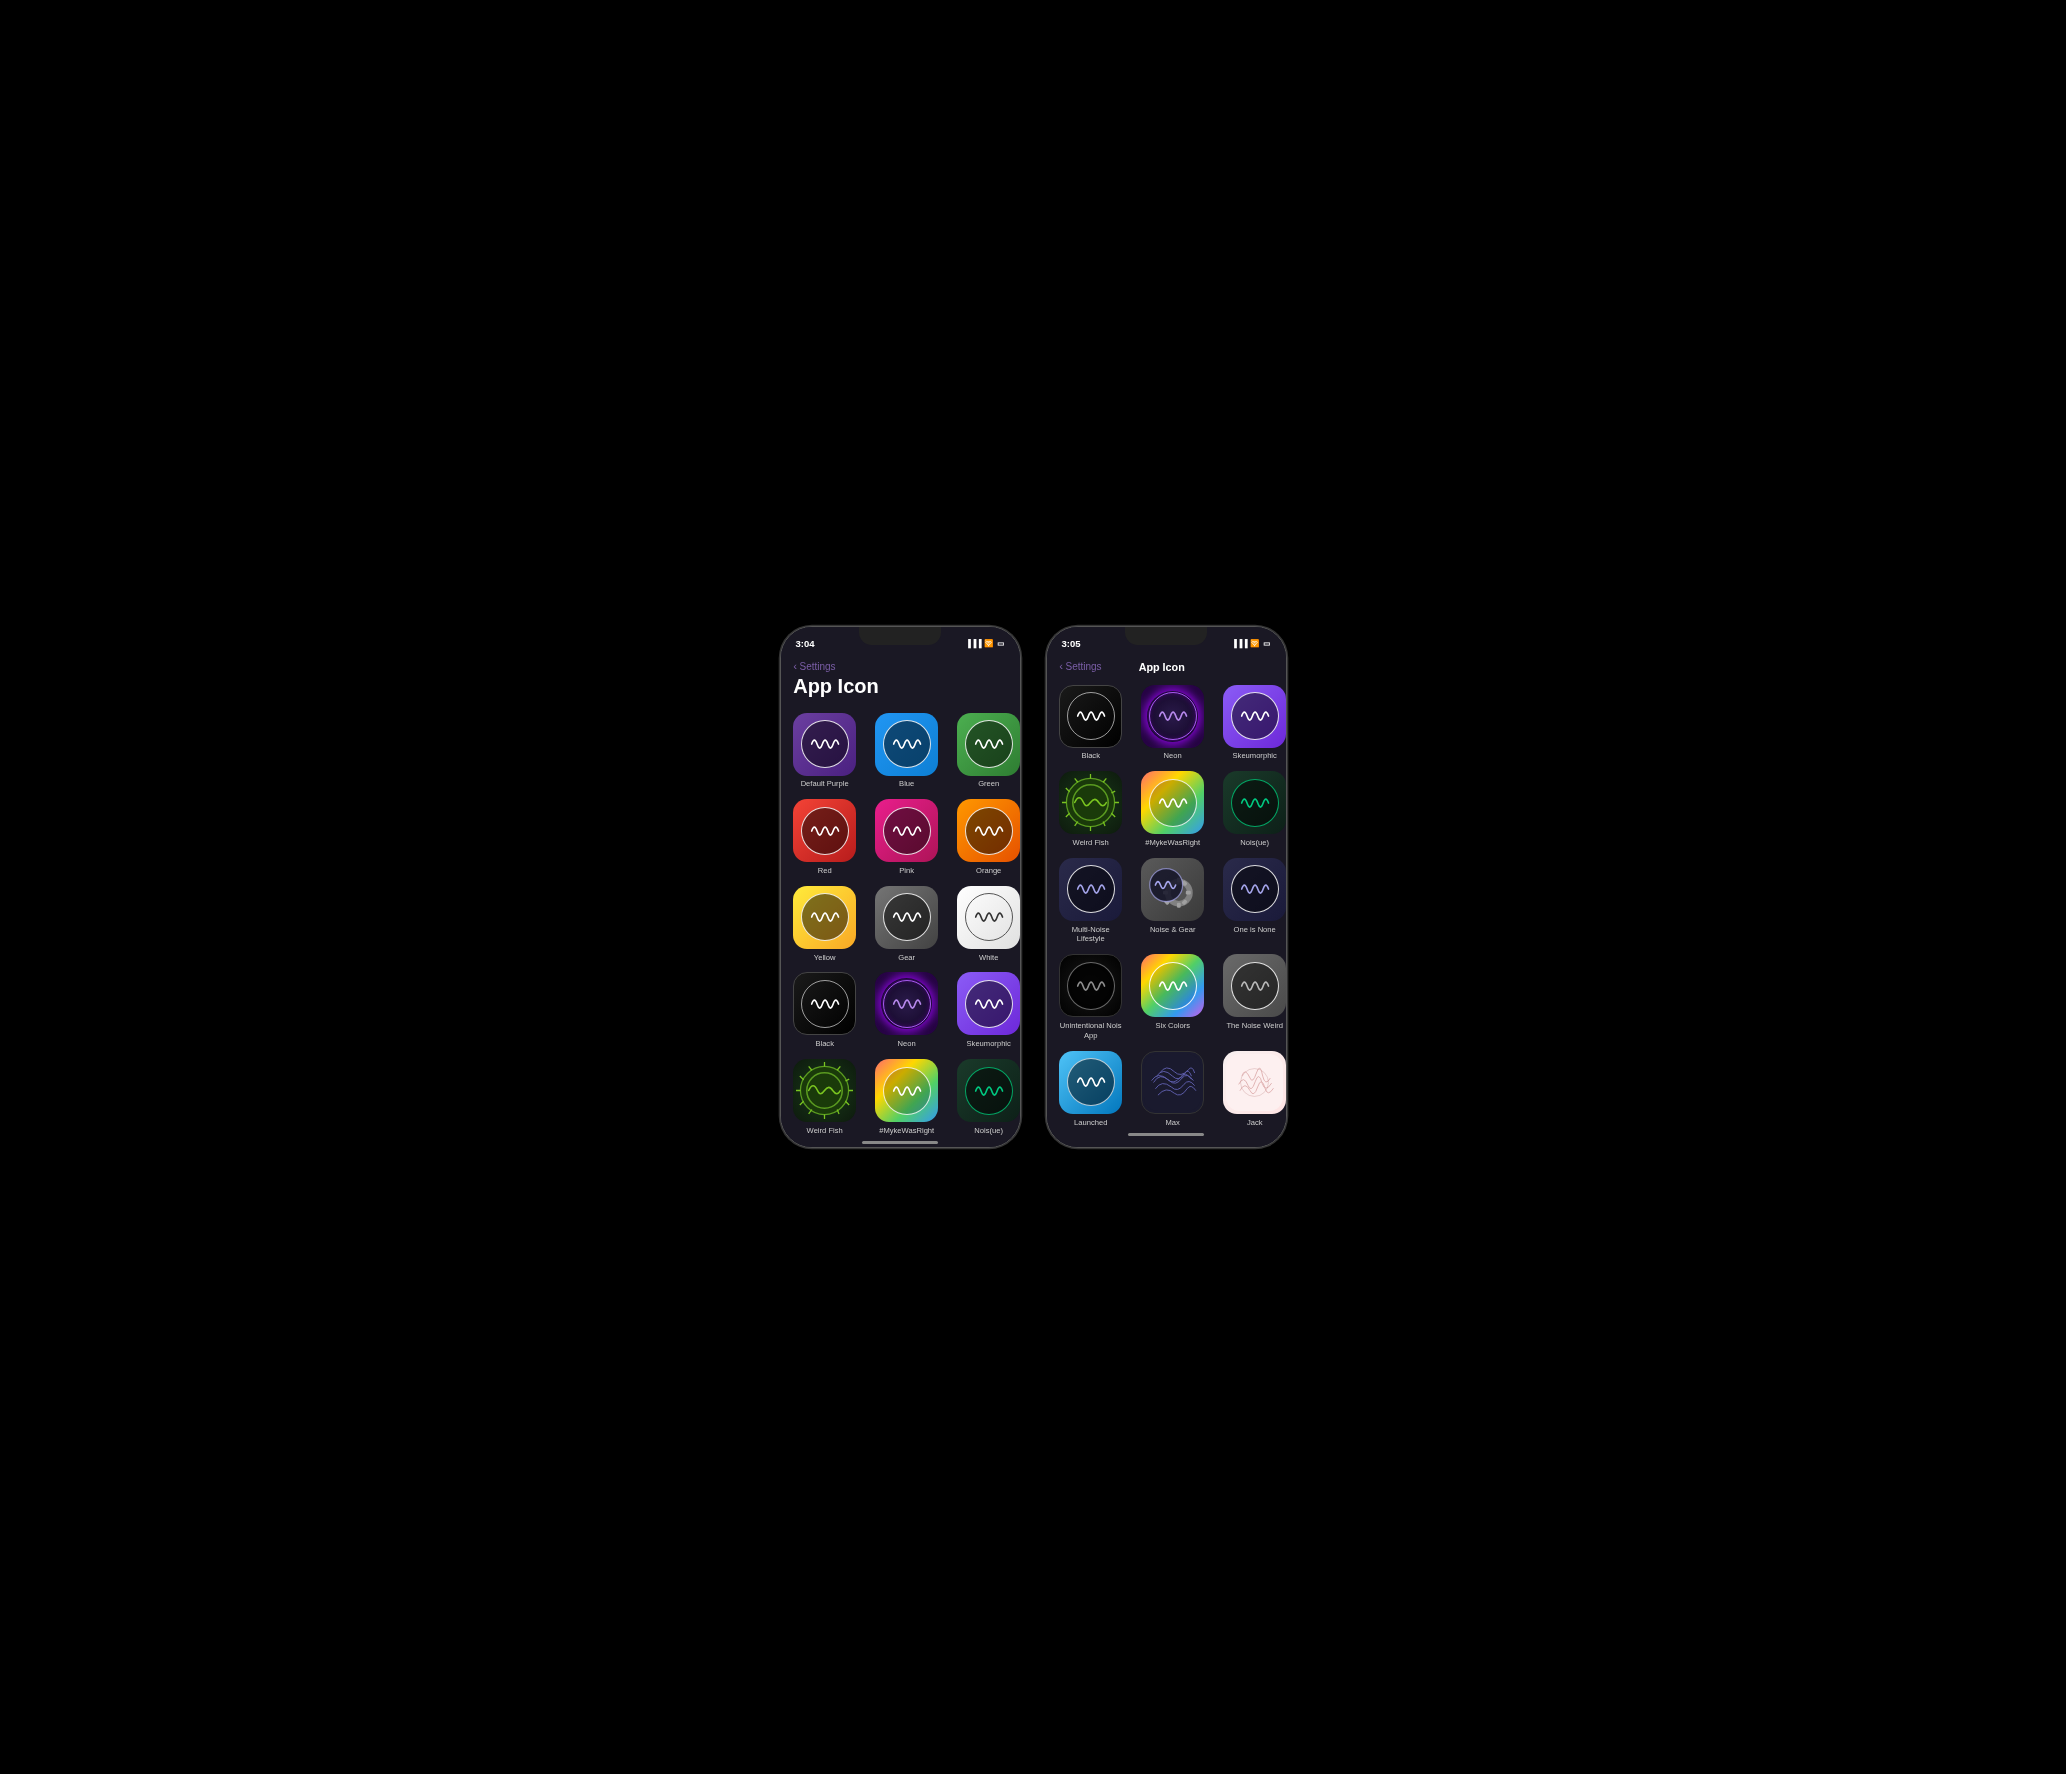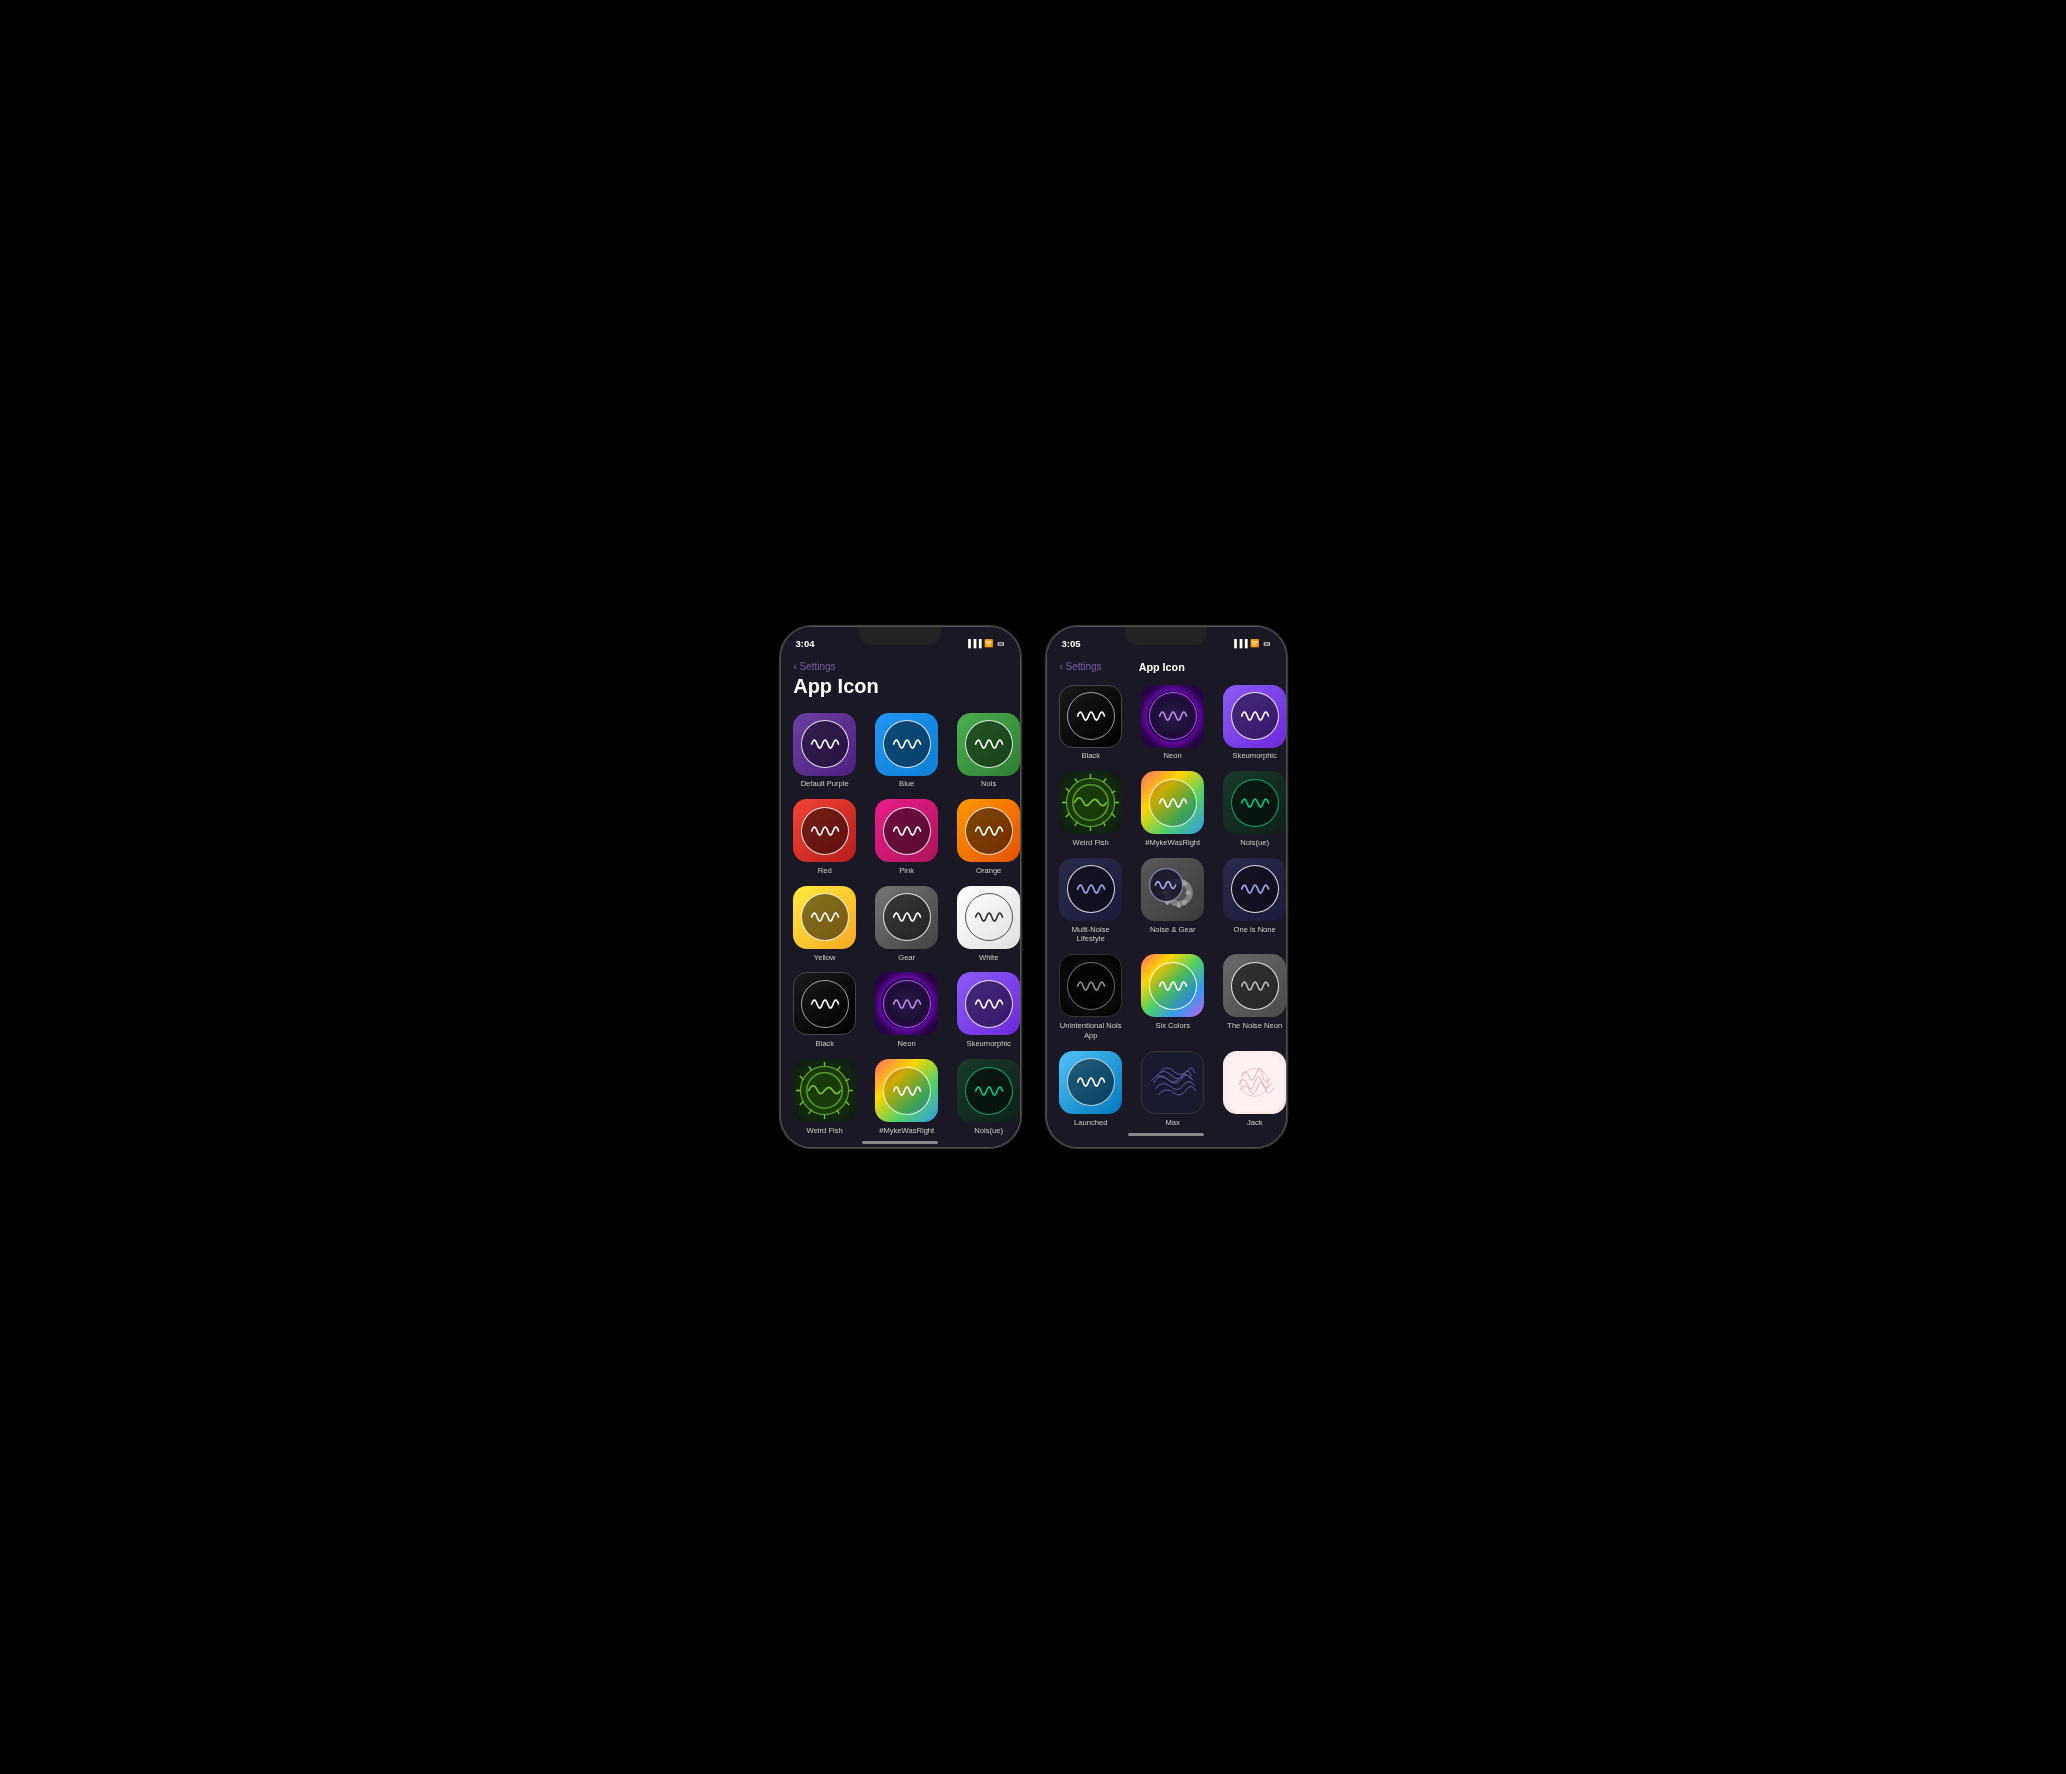--- a/index.html
+++ b/index.html
@@ -227,21 +227,21 @@
           </div>
 
           <div class="icon-item">
             <div class="app-icon bg-green">
               <div class="icon-circle icon-circle-dark">
                 <svg class="waveform-icon" viewBox="0 0 60 40" fill="none">
                   <path d="M5 20 Q10 5 15 20 Q20 35 25 20 Q30 5 35 20 Q40 35 45 20 Q50 5 55 20" stroke="white" stroke-width="3" fill="none" stroke-linecap="round"></path>
                 </svg>
               </div>
             </div>
-            <span class="icon-label">Nois</span>
+            <span class="icon-label">Green</span>
           </div>
 
           <div class="icon-item">
             <div class="app-icon bg-red">
               <div class="icon-circle icon-circle-dark">
                 <svg class="waveform-icon" viewBox="0 0 60 40" fill="none">
                   <path d="M5 20 Q10 5 15 20 Q20 35 25 20 Q30 5 35 20 Q40 35 45 20 Q50 5 55 20" stroke="white" stroke-width="3" fill="none" stroke-linecap="round"></path>
                 </svg>
               </div>
             </div>
@@ -564,21 +564,21 @@
           </div>
 
           <div class="icon-item">
             <div class="app-icon bg-noise-show">
               <div class="icon-circle icon-circle-dark">
                 <svg class="waveform-icon" viewBox="0 0 60 40" fill="none">
                   <path d="M5 20 Q10 5 15 20 Q20 35 25 20 Q30 5 35 20 Q40 35 45 20 Q50 5 55 20" stroke="rgba(200,200,200,0.9)" stroke-width="3" fill="none" stroke-linecap="round"></path>
                 </svg>
               </div>
             </div>
-            <span class="icon-label">The Noise Neon</span>
+            <span class="icon-label">The Noise Weird</span>
           </div>
 
           <div class="icon-item">
             <div class="app-icon bg-launched">
               <div class="icon-circle icon-circle-dark" style="border-color:rgba(255,255,255,0.7);">
                 <svg class="waveform-icon" viewBox="0 0 60 40" fill="none">
                   <path d="M5 20 Q10 5 15 20 Q20 35 25 20 Q30 5 35 20 Q40 35 45 20 Q50 5 55 20" stroke="white" stroke-width="3" fill="none" stroke-linecap="round"></path>
                 </svg>
               </div>
             </div>

